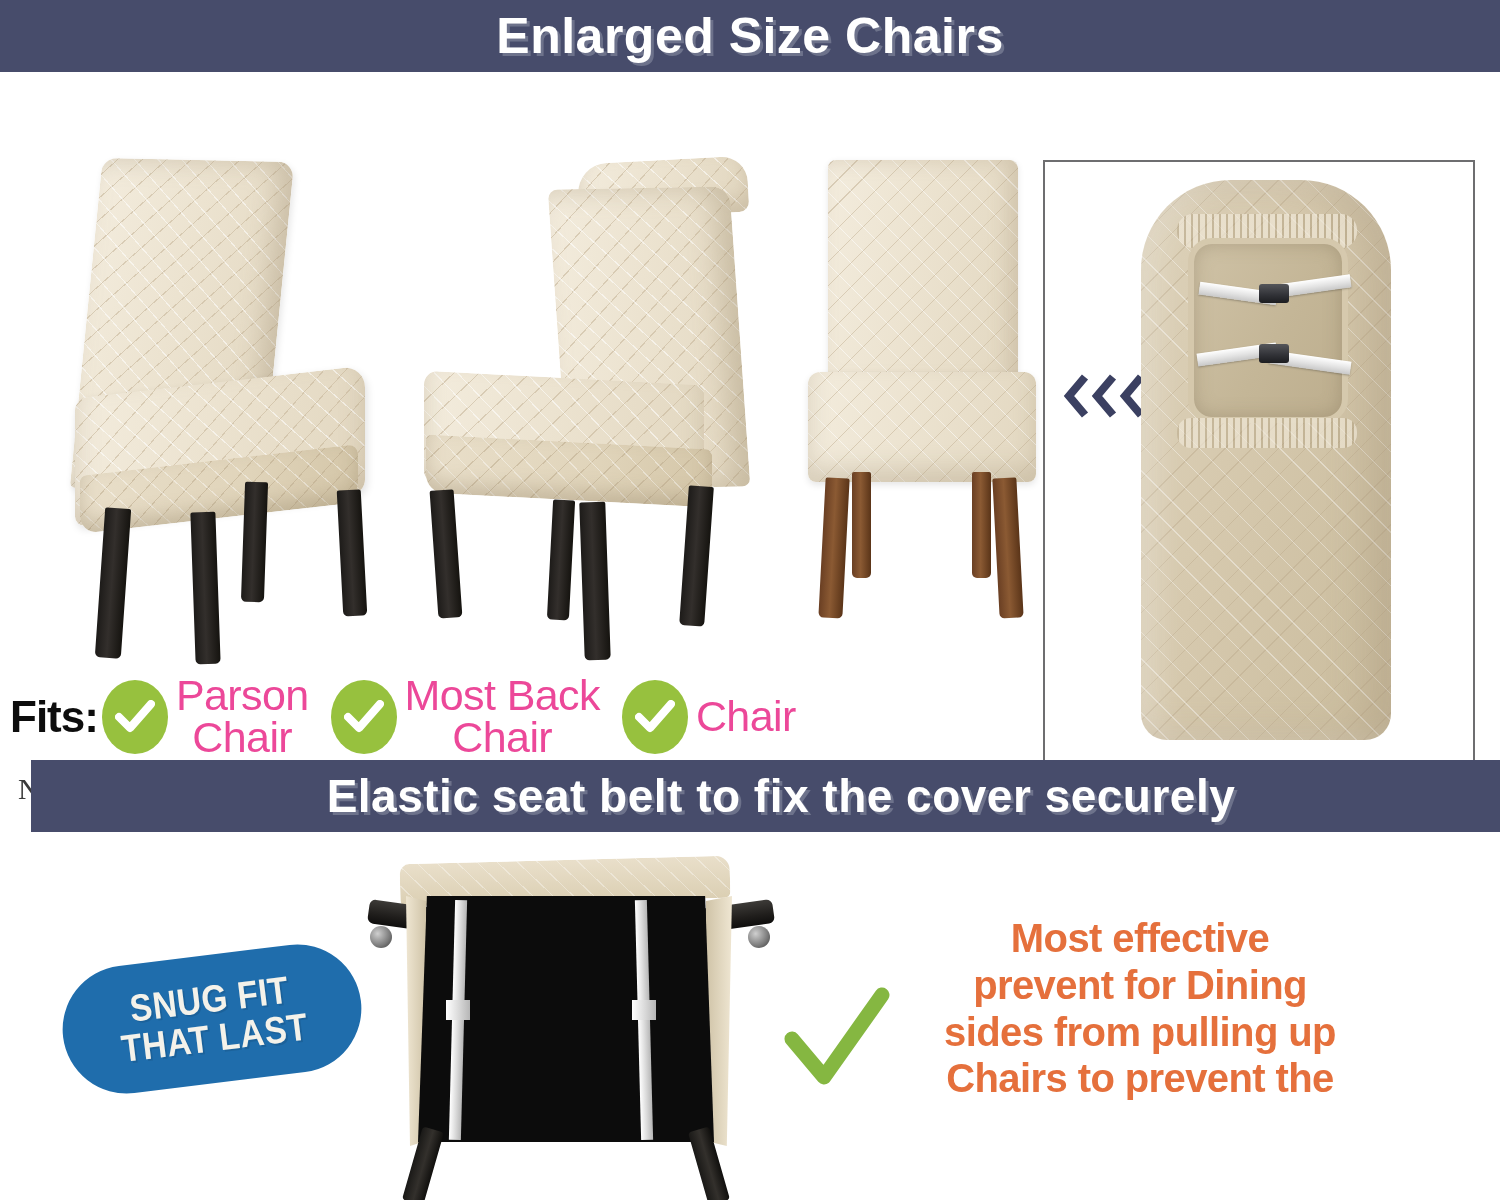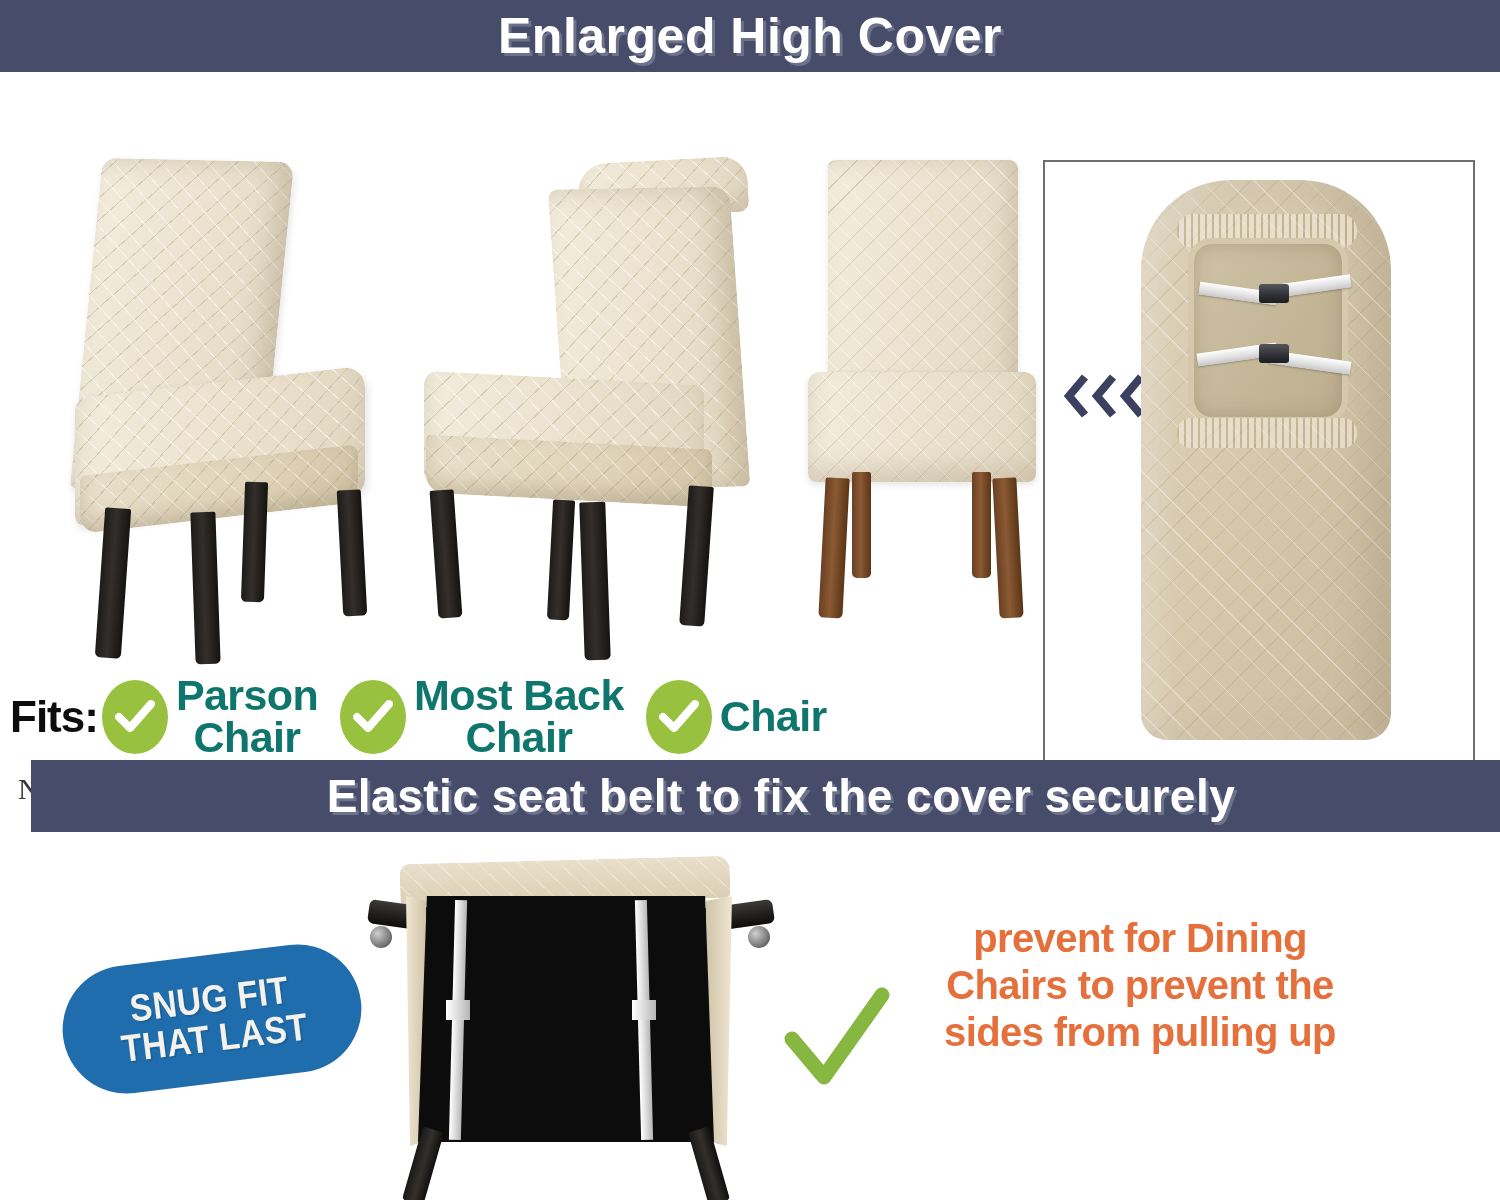--- a/index.html
+++ b/index.html
@@ -164,22 +164,22 @@
     background: #97c13e;
     display: flex;
     align-items: center;
     justify-content: center;
     flex: 0 0 auto;
     margin-right: 8px;
   }
   .check-circle svg { display: block; }
   .fit-label {
     font-size: 43px;
-    font-weight: bold;
-    color: #0f766e;
+    font-weight: normal;
+    color: #ec4899;
     line-height: 0.97;
     letter-spacing: -0.6px;
   }
   .fit-label .l2 { display: block; text-align: center; }
 
   
   .note {
     position: absolute;
     left: 18px;
     top: 700px;
@@ -367,21 +367,21 @@
     font-size: 40px;
     line-height: 1.17;
     letter-spacing: -0.6px;
   }
   .orange-copy span { display: block; }
 </style>
 </head>
 <body>
 
 <div class="banner banner-top">
-  <div class="banner-text">Enlarged High Cover</div>
+  <div class="banner-text">Enlarged Size Chairs</div>
 </div>
 
 <div class="section-one">
 
   <div class="chairs-area">
 
     <div class="chair" id="chair1">
       <div class="back fabric"></div>
       <div class="seat fabric"></div>
       <div class="skirt fabric-shade"></div>
@@ -512,16 +512,17 @@
   <div class="under-leg" style="left:338px; top:268px; width:22px; height:76px; transform:rotate(-16deg);"></div>
 </div>
 
 <div class="big-check">
   <svg width="110" height="110" viewBox="0 0 110 110">
       <path d="M10 54 L42 92 L100 10" stroke="#85b741" stroke-width="15" fill="none" stroke-linecap="round" stroke-linejoin="round"></path>
     </svg>
 </div>
 
 <div class="orange-copy">
+  <span>Most effective</span>
   <span>prevent for Dining</span>
+  <span>sides from pulling up</span>
   <span>Chairs to prevent the</span>
-  <span>sides from pulling up</span>
 </div>
 
 </body></html>

